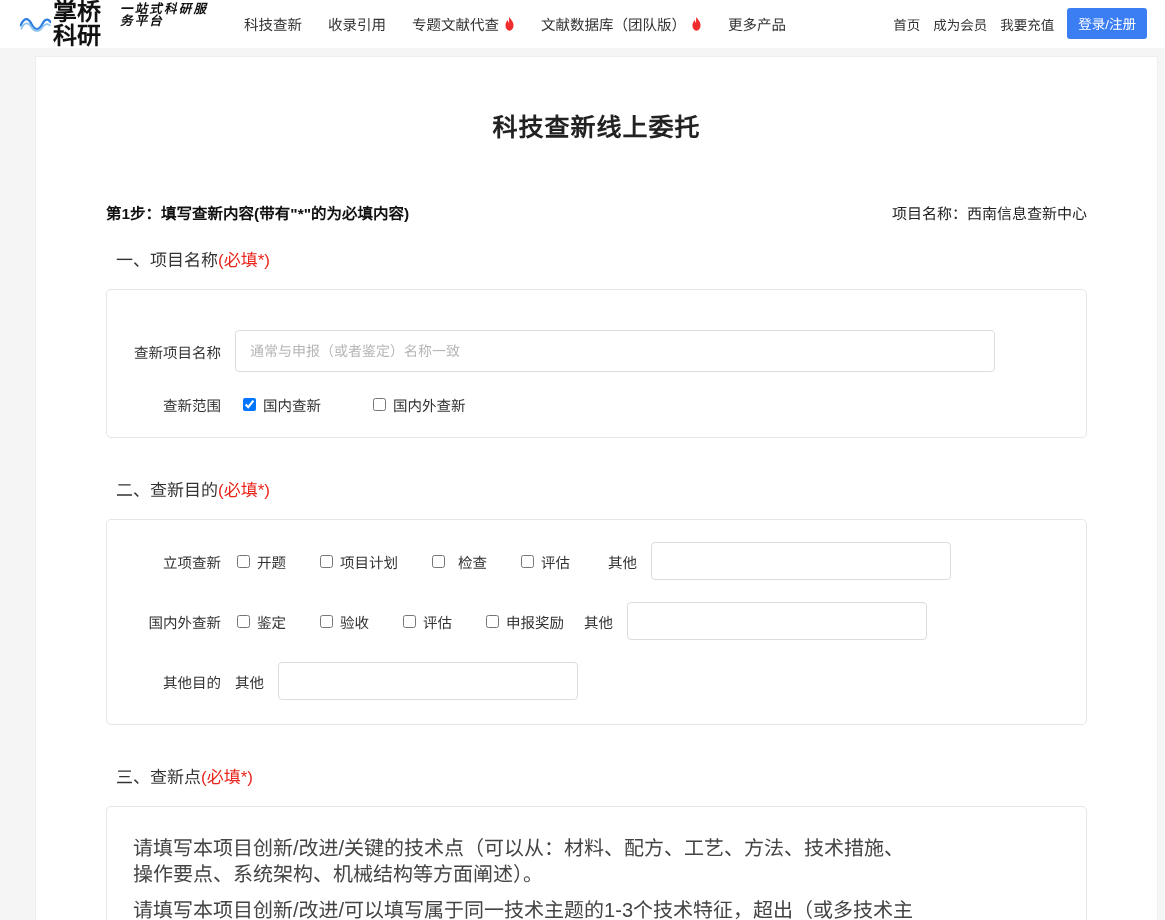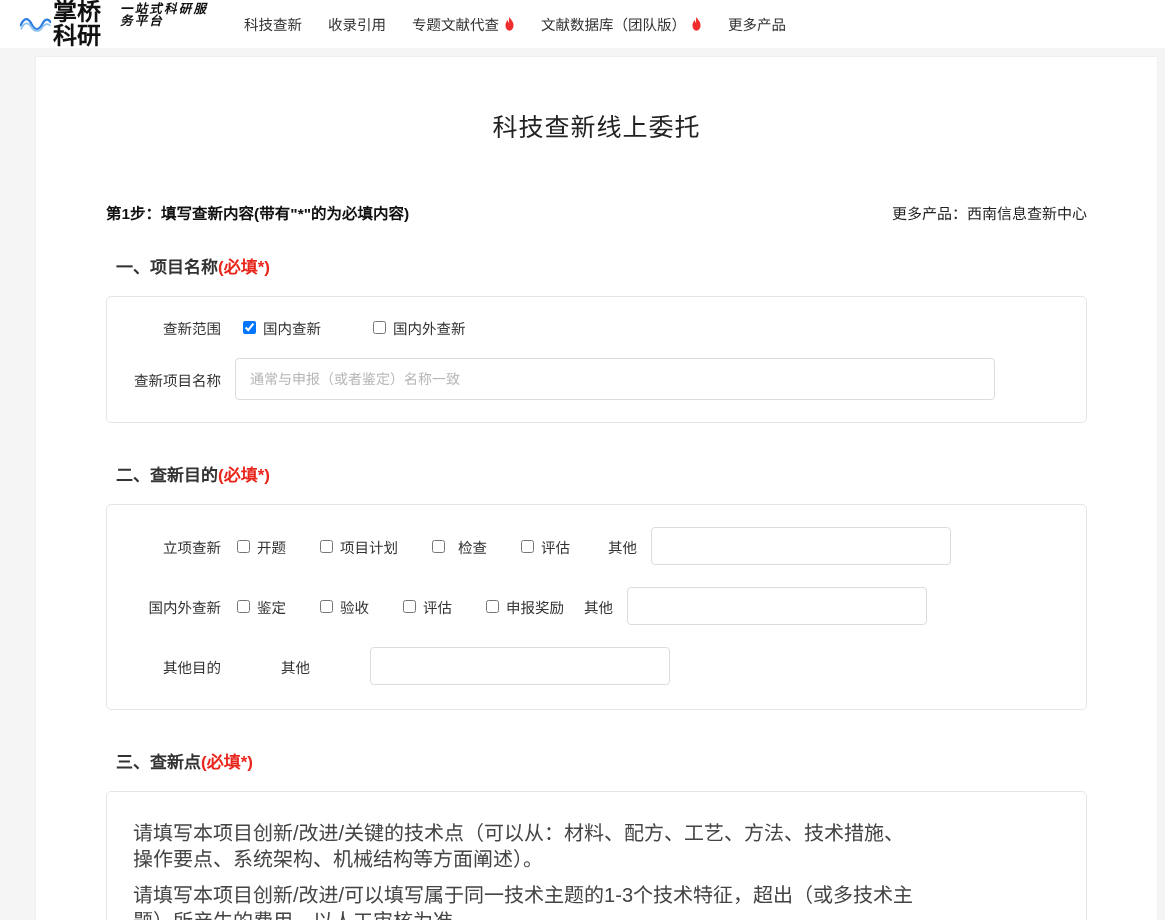--- a/index.html
+++ b/index.html
@@ -88,21 +88,21 @@
     width: 1123px;
     min-height: 864px;
     background: #fff;
     border: 1px solid #efefef;
     border-bottom: none;
   }
   .page-title {
     text-align: center;
     font-size: 25px;
     color: #222;
-    font-weight: normal;
+    font-weight: bold;
     margin: 0;
     padding: 50px 0 0 0;
     letter-spacing: 1px;
   }
 
   .inner { padding: 0 70px 0 70px; }
 
   .step-row {
     display: flex;
     align-items: baseline;
@@ -116,22 +116,22 @@
   .unit-info {
     margin-left: auto;
     font-size: 15px;
     color: #222;
     white-space: nowrap;
   }
 
   .sec-head {
     font-size: 17px;
     color: #333;
-    margin: 30px 0 0 10px;
-    font-weight: bold;
+    margin: 23px 0 0 10px;
+    font-weight: normal;
   }
   .req { color: #e8261c; }
 
   .panel {
     border: 1px solid #e6e6e6;
     border-radius: 5px;
     margin: 18px 0 0 0;
     background: #fff;
   }
   .panel.p1 { padding: 20px 22px 22px; }
@@ -227,58 +227,64 @@
       <span>文献数据库（团队版）</span>
       <svg class="flame" viewBox="0 0 12 16">
         <path d="M6 0 C7.6 3.4 10.6 5.2 10.6 9.4 C10.6 12.9 8.6 15.6 6 15.6 C3.4 15.6 1.4 12.9 1.4 9.4 C1.4 6.6 3 5.4 3.6 3.4 C4.4 5.4 5.2 5.6 5.4 7 C5.8 5 5 2.6 6 0 Z" fill="#f02c2c"></path>
       </svg>
     </div>
     <div class="nav-item">
       <span>更多产品</span>
     </div>
   </nav>
 
+  <div class="nav-right">
+    <span class="mini">首页</span>
+    <span class="mini">成为会员</span>
+    <span class="mini">我要充值</span>
+    <button class="login-btn">登录/注册</button>
+  </div>
 </div>
 
 <div class="page-bg"></div>
 
 <div class="card">
 
   <h1 class="page-title">科技查新线上委托</h1>
 
   <div class="inner">
 
     <div class="step-row">
       <div class="step-title">第1步：填写查新内容(带有"*"的为必填内容)</div>
-      <div class="unit-info">更多产品：西南信息查新中心</div>
+      <div class="unit-info">项目名称：西南信息查新中心</div>
     </div>
 
     <div class="sec-head">
       <span>一、项目名称</span><span class="req">(必填*)</span>
     </div>
 
     <div class="panel p1">
+      <div class="frow" style="margin-top:20px;">
+        <div class="flabel lbl-w1">查新项目名称</div>
+        <input class="text-input name-input" type="text" placeholder="通常与申报（或者鉴定）名称一致" style="">
+      </div>
+
       <div class="frow">
         <div class="flabel lbl-w1">查新范围</div>
         <div class="cb-group" style="margin-left:22px;">
           <label class="cbox" style="margin-right:52px;">
             <input type="checkbox" checked="" style="">
             <span>国内查新</span>
           </label>
           <label class="cbox">
             <input type="checkbox" style="">
             <span>国内外查新</span>
           </label>
         </div>
       </div>
-
-      <div class="frow" style="margin-top:20px;">
-        <div class="flabel lbl-w1">查新项目名称</div>
-        <input class="text-input name-input" type="text" placeholder="通常与申报（或者鉴定）名称一致" style="">
-      </div>
     </div>
 
     <div class="sec-head" style="margin-top:38px;">
       <span>二、查新目的</span><span class="req">(必填*)</span>
     </div>
 
     <div class="panel p2">
 
       <div class="frow">
         <div class="flabel lbl-w2">立项查新</div>
@@ -321,21 +327,21 @@
           </label>
           <label class="cbox" style="margin-right:0;">
             <input type="checkbox" style="">
             <span>申报奖励</span>
           </label>
         </div>
         <div class="other-label" style="margin-left:20px;">其他</div>
         <input class="text-input other-input" type="text" style="">
       </div>
 
-      <div class="frow" style="margin-top:22px;gap:46px;">
+      <div class="frow" style="margin-top:22px;">
         <div class="flabel lbl-w2">其他目的</div>
         <div class="other-label" style="margin-left:14px;">其他</div>
         <input class="text-input other-input" type="text" style="">
       </div>
 
     </div>
 
     <div class="sec-head" style="margin-top:38px;">
       <span>三、查新点</span><span class="req">(必填*)</span>
     </div>

